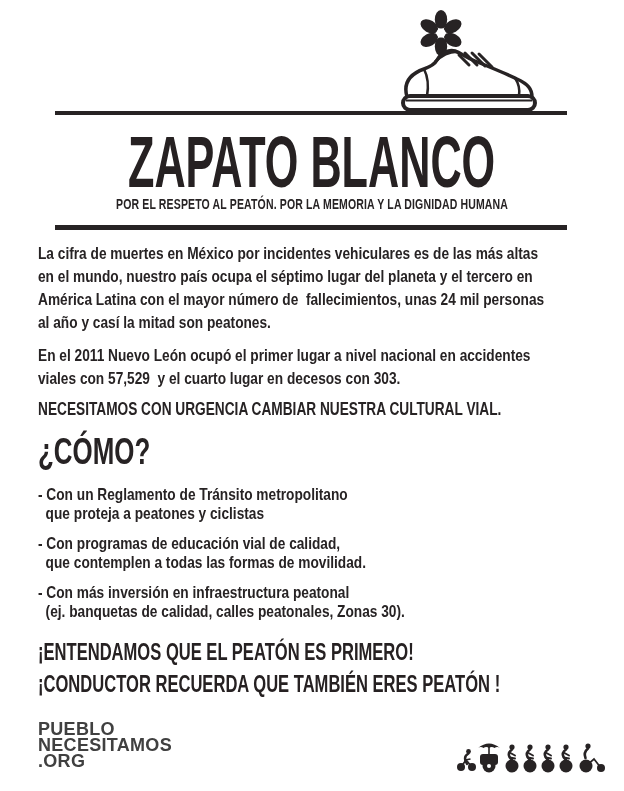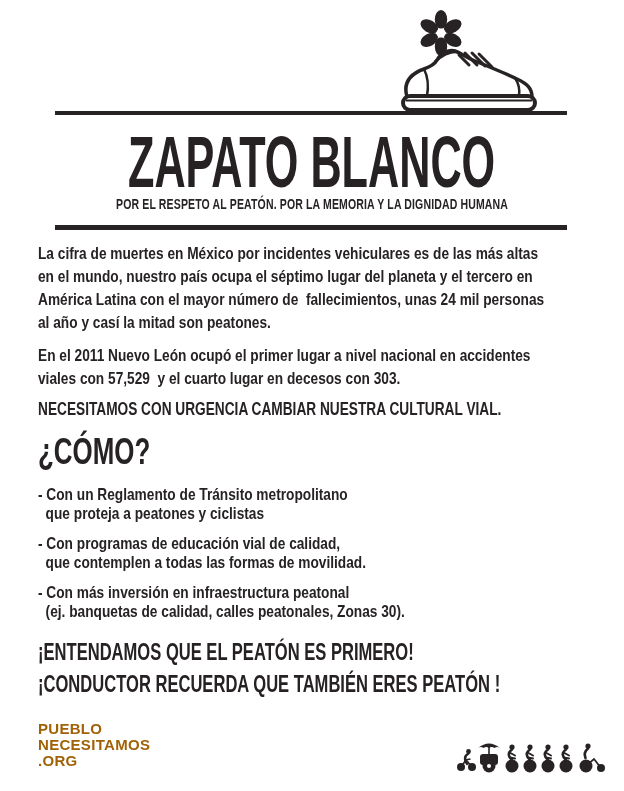--- a/index.html
+++ b/index.html
@@ -60,22 +60,22 @@
   .slogan{
     left:38px;
     font-size:23px;font-weight:bold;line-height:26px;
     white-space:nowrap;
     transform:scaleX(0.72);transform-origin:0 0;
     color:#262122;
   }
   .s1{top:639px;} .s2{top:671px;}
   .org-logo{
     left:38px;top:721px;
-    font-size:15px;font-weight:bold;line-height:16px;
-    letter-spacing:0.3px;color:#a16207;
+    font-size:18px;font-weight:bold;line-height:16px;
+    letter-spacing:0.3px;color:#404040;
   }
   .hero-art{left:397px;top:5px;width:145px;height:110px;}
   .parade{left:456px;top:739px;width:152px;height:34px;}
 </style>
 </head>
 <body>
 
 <div class="page">
 
   <svg class="abs hero-art" viewBox="0 0 145 110" aria-hidden="true">

